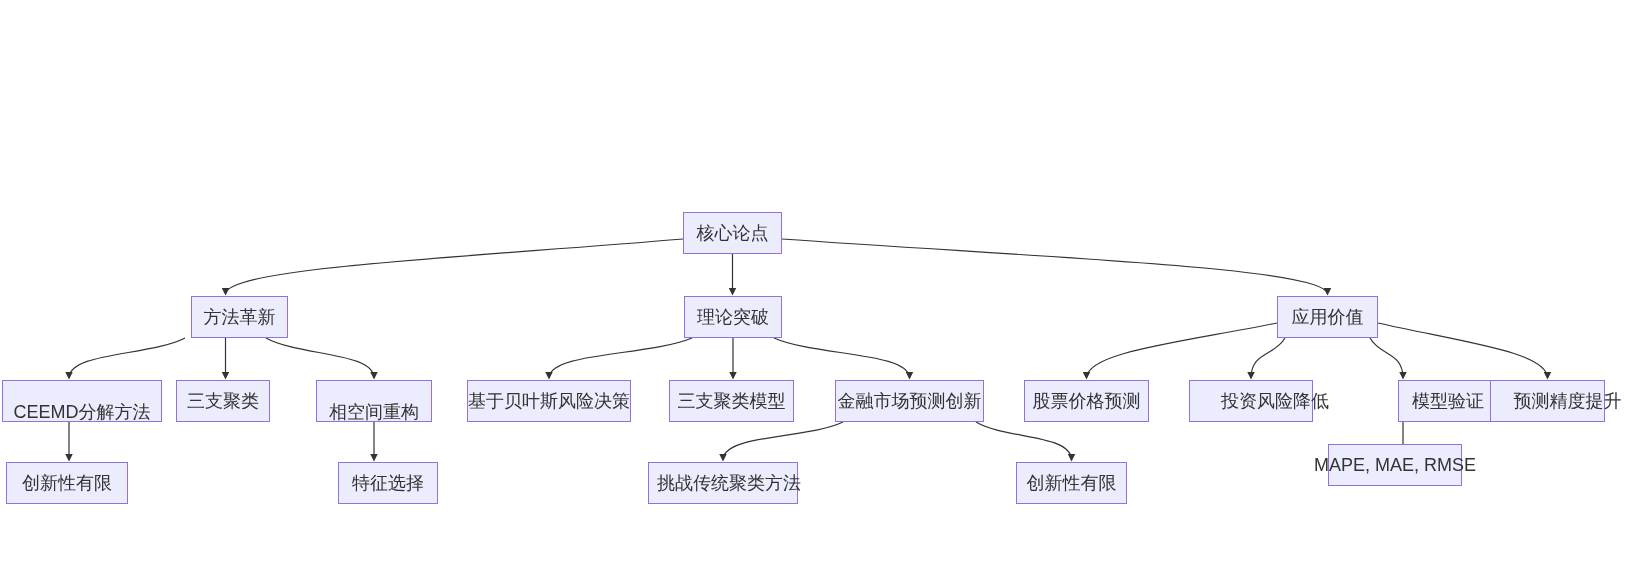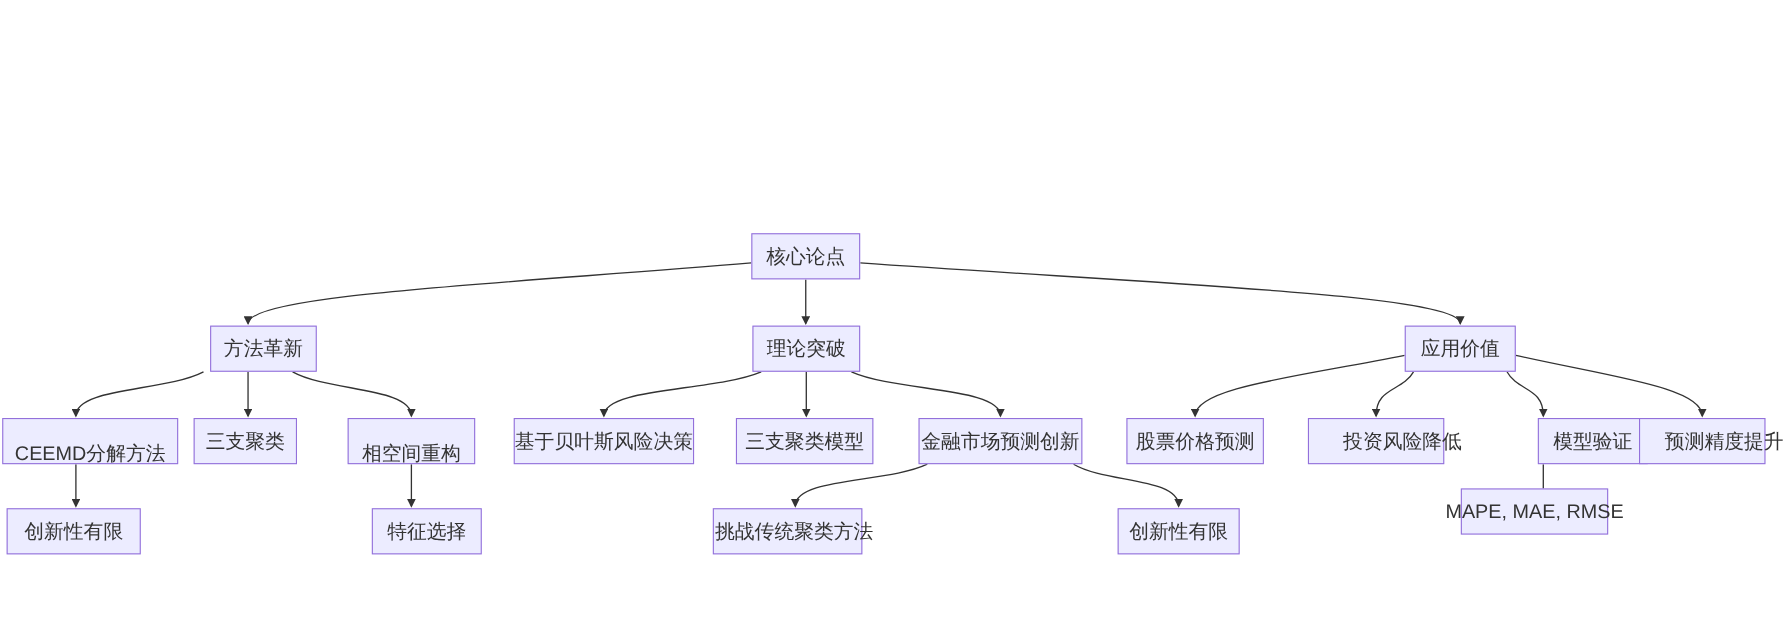--- a/index.html
+++ b/index.html
@@ -119,21 +119,21 @@
       </div>
       <div class="node" style="left: 1490px; top: 380px; width: 115px; height: 42px; padding-left: 40px;">
         <span class="node-label">预测精度提升</span>
       </div>
       <div class="node" style="left: 6px; top: 462px; width: 122px; height: 42px;">
         <span class="node-label">创新性有限</span>
       </div>
       <div class="node" style="left: 324px; top: 462px; width: 100px; height: 42px; margin-left: 14px;">
         <span class="node-label">特征选择</span>
       </div>
-      <div class="node" style="left: 648px; top: 462px; width: 136px; height: 42px; padding-left: 12px;">
+      <div class="node" style="left: 648px; top: 462px; width: 150px; height: 42px; padding-left: 12px;">
         <span class="node-label">挑战传统聚类方法</span>
       </div>
       <div class="node" style="left: 1016px; top: 462px; width: 111px; height: 42px;">
         <span class="node-label">创新性有限</span>
       </div>
       <div class="node" style="left: 1328px; top: 444px; width: 134px; height: 42px;">
         <span class="node-label">MAPE, MAE, RMSE</span>
       </div>
     </div>
 </div>

